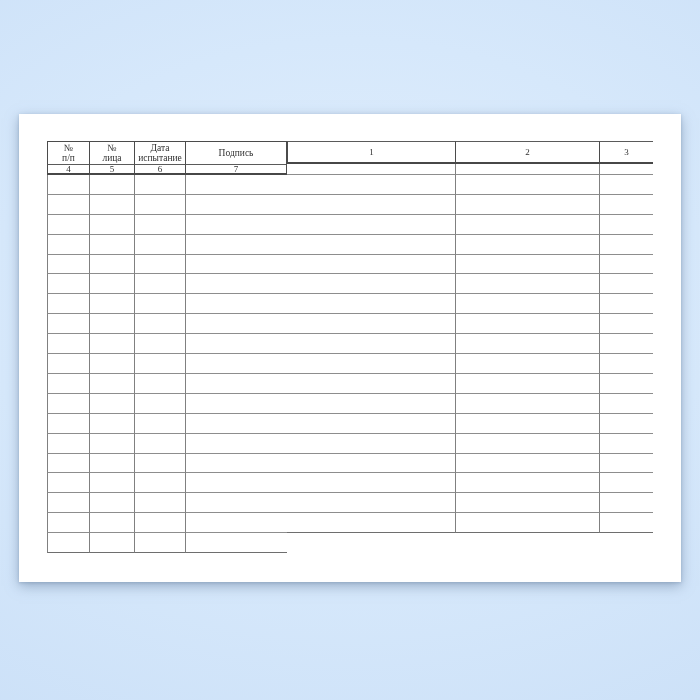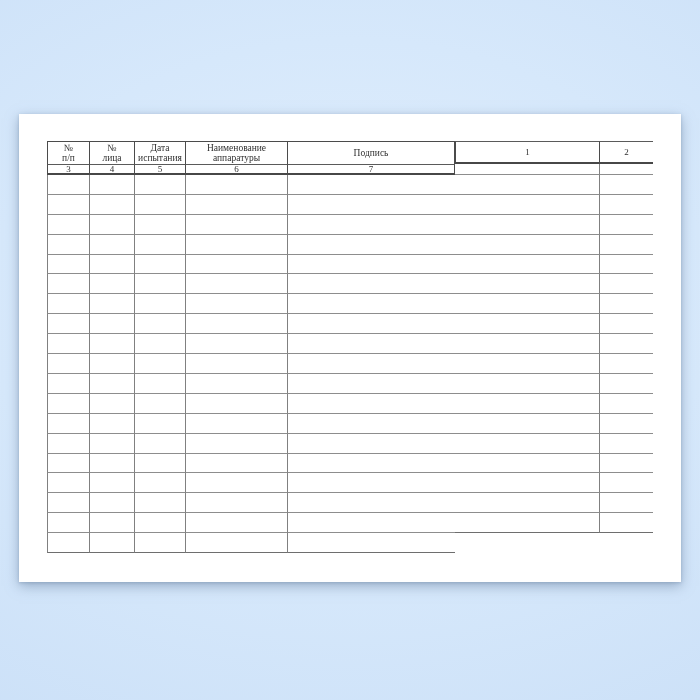--- a/index.html
+++ b/index.html
@@ -57,25 +57,21 @@
     <div class="cell h">
       <div>№</div>
       <div>п/п</div>
     </div>
     <div class="cell h">
       <div>№</div>
       <div>лица</div>
     </div>
     <div class="cell h">
       <div>Дата</div>
-      <div>испытания</div>
-    </div>
-    <div class="cell h">
-      <div>Наименование</div>
-      <div>аппаратуры</div>
+      <div>испытание</div>
     </div>
     <div class="cell h last">
       <div>Подпись</div>
       <div></div>
     </div>
 
     <div class="cell n">1</div>
     <div class="cell n">2</div>
     <div class="cell n">3</div>
     <div class="cell n">4</div>

